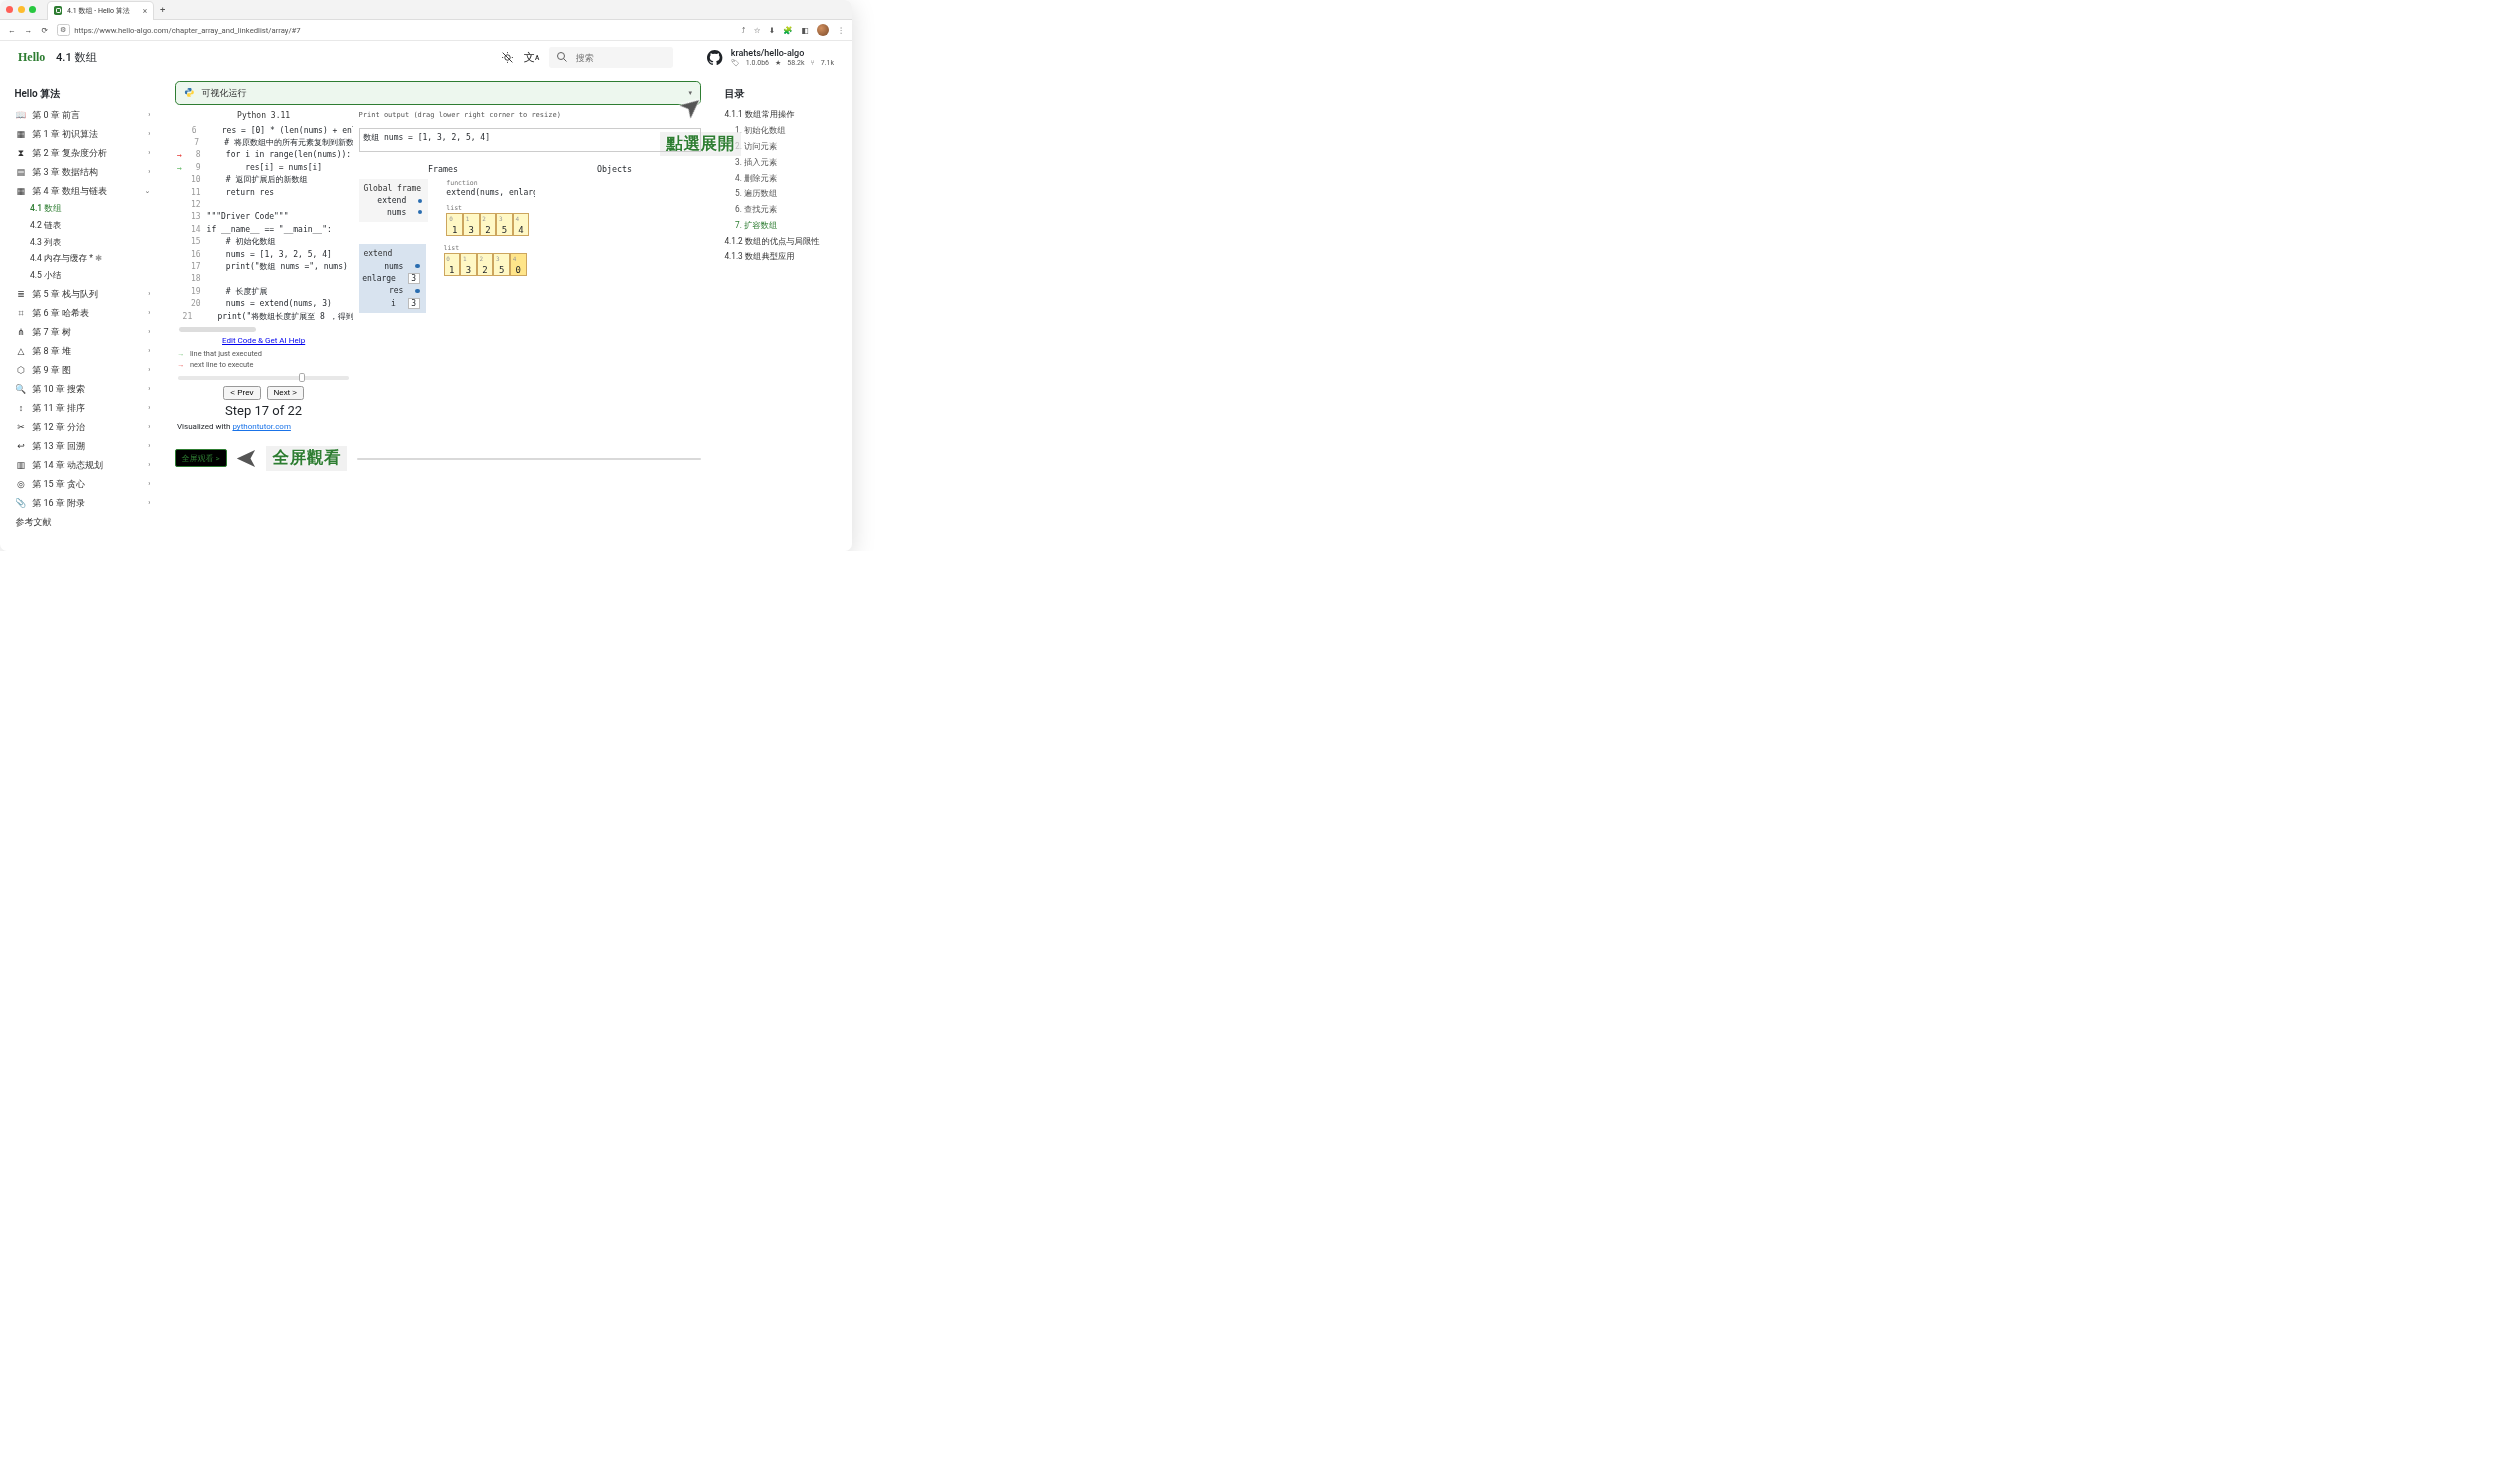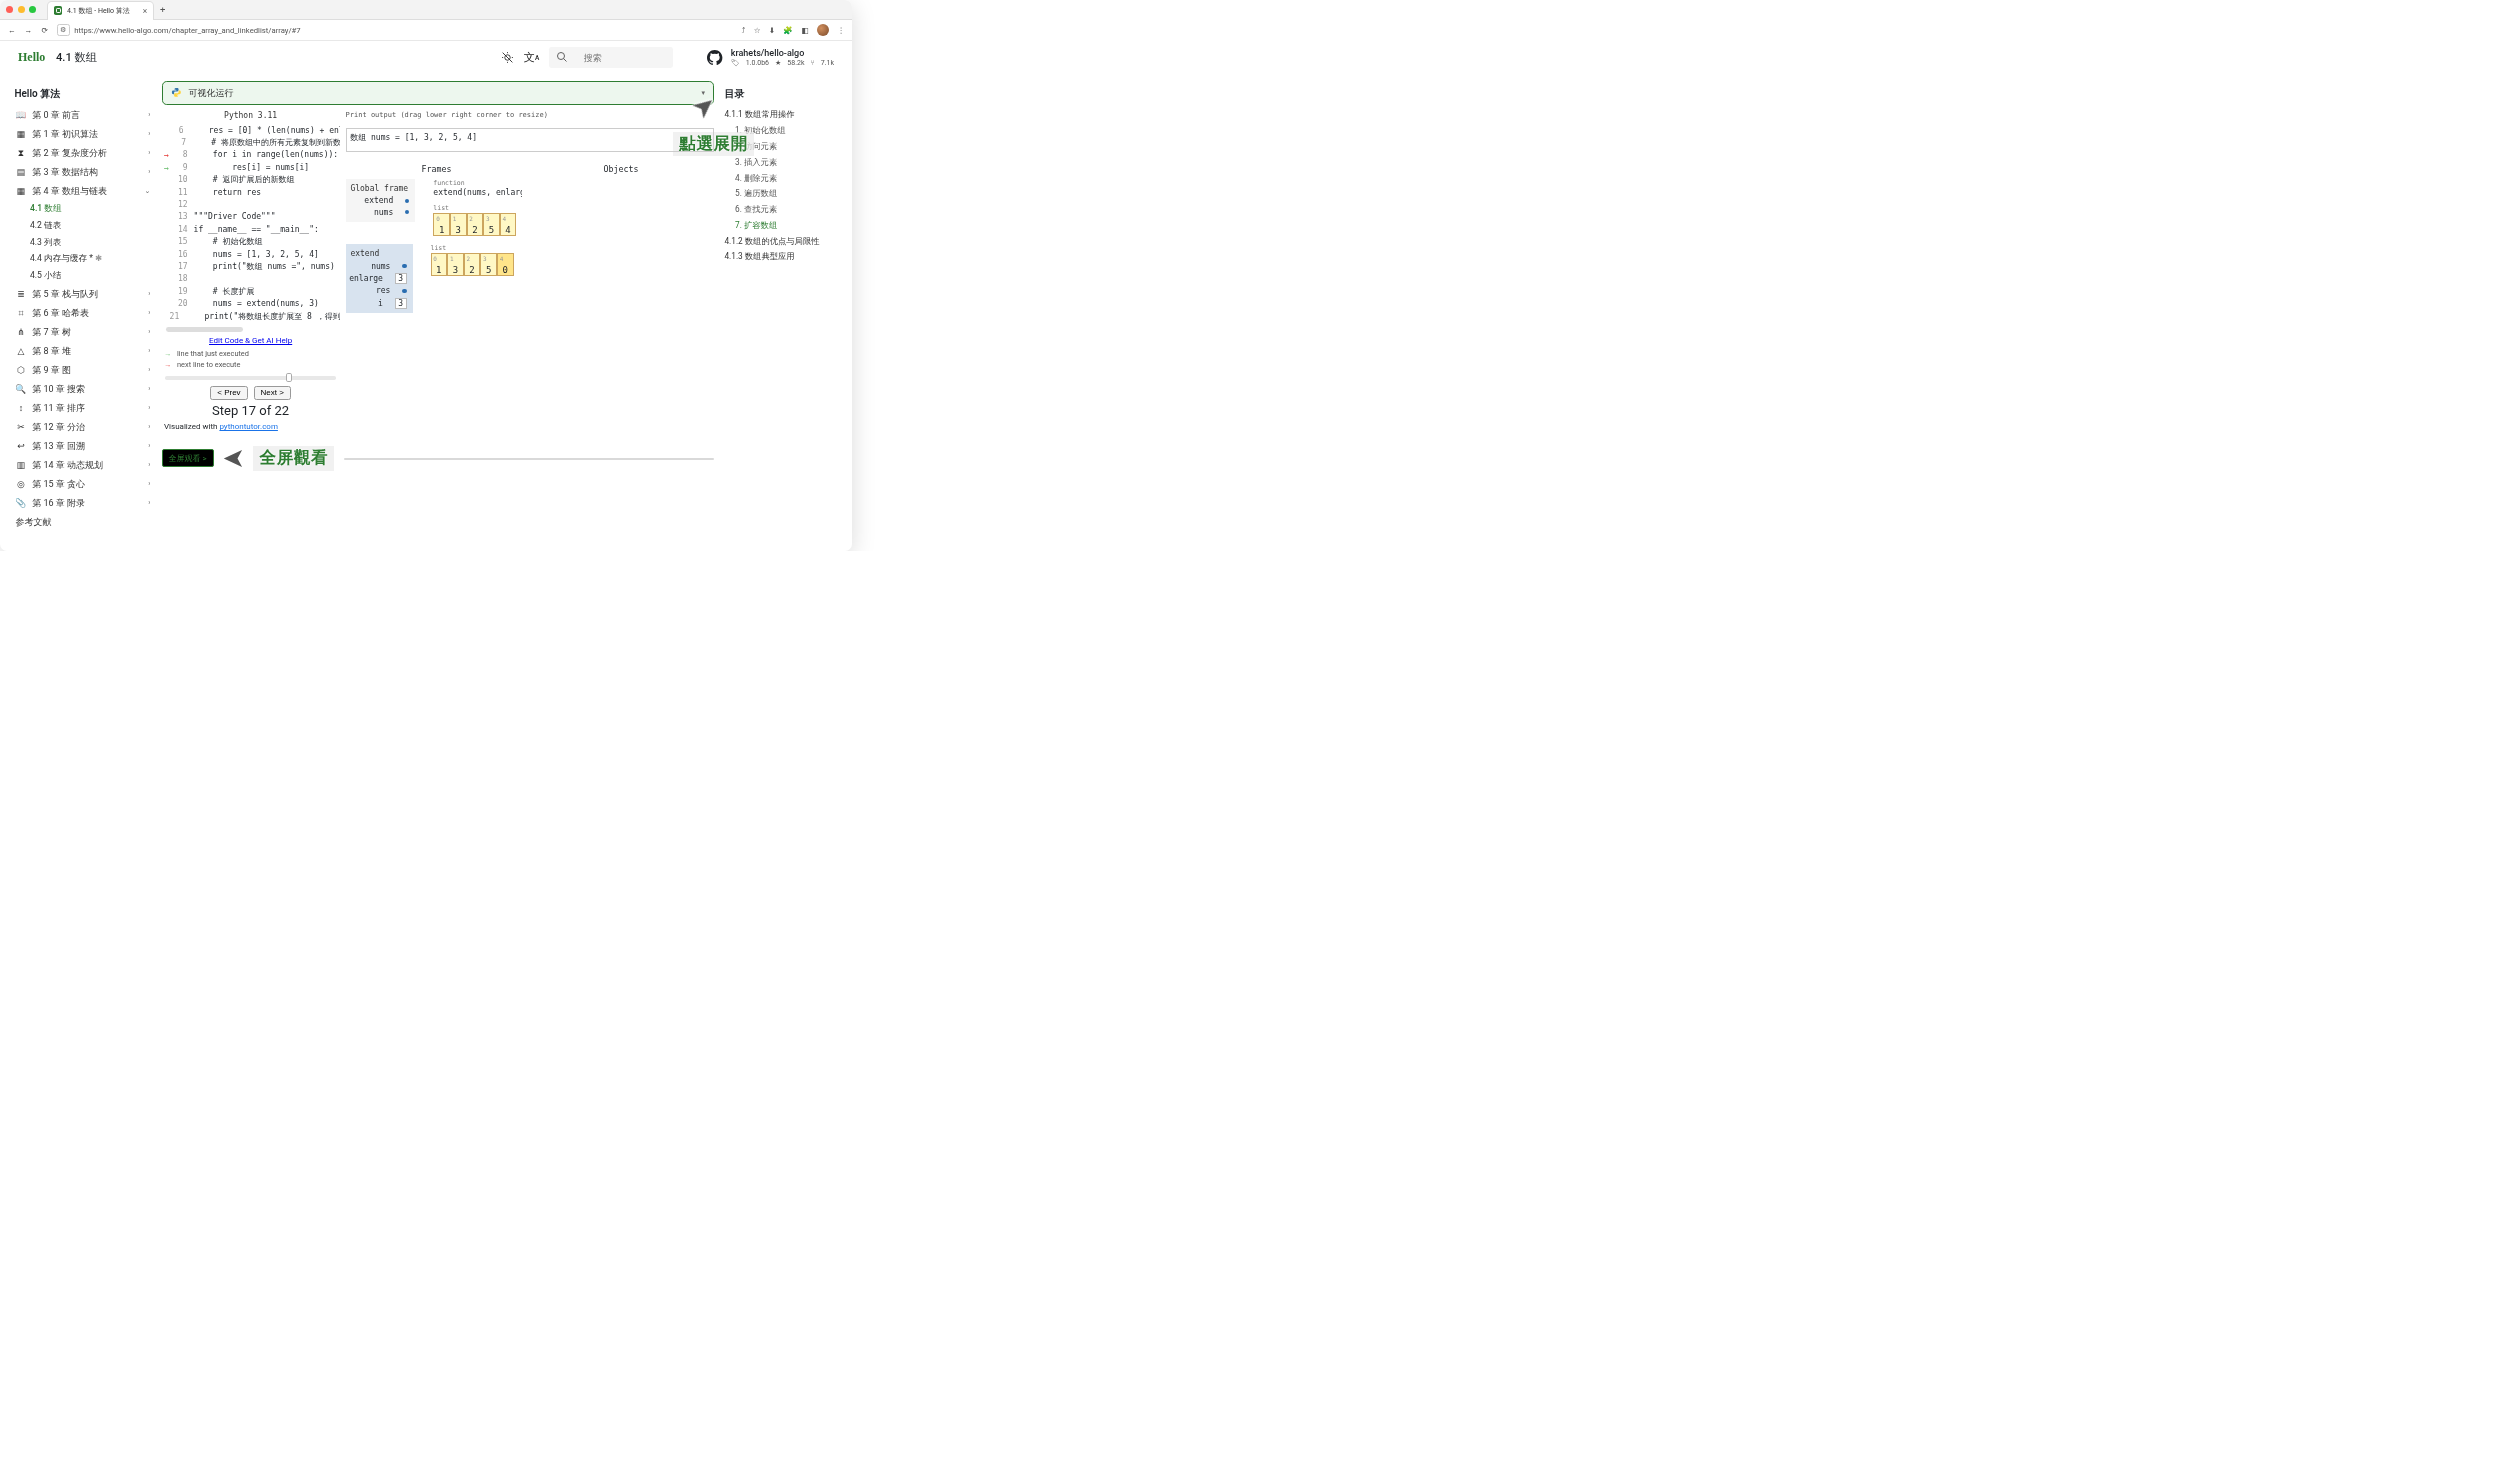--- a/index.html
+++ b/index.html
@@ -51,28 +51,28 @@
 .avatar{width:12px;height:12px;border-radius:50%;background:radial-gradient(circle at 35% 35%,#d18f5e,#7a4a2a);}
 
 .siteheader{
   height:34px;display:flex;align-items:center;gap:10.7px;padding:0 18px;
   border-bottom:0.6px solid transparent;
 }
 .logo{font-family:Papyrus,serif;font-weight:bold;color:#2e7d32;font-size:12px;}
 .pagetitle{font-size:11.2px;font-weight:500}
 .sh-spacer{flex:1}
 .sh-icon{width:13px;height:13px;display:inline-flex;align-items:center;justify-content:center;color:#222;}
-.searchbox{background:#f5f5f5;border-radius:2.4px;height:21px;display:flex;align-items:center;gap:16px;padding:0 7px;width:124px;color:#616161;}
+.searchbox{background:#f5f5f5;border-radius:2.4px;height:21px;display:flex;align-items:center;gap:8px;padding:0 7px;width:124px;color:#616161;}
 .searchbox input{border:none;background:transparent;outline:none;font-size:9px;color:#616161;width:83px;}
 .gh{display:flex;align-items:center;gap:8px;margin-left:24px;}
 .gh svg{width:15.4px;height:15.4px}
 .gh .ghname{font-size:9px;font-weight:500}
 .gh .ghstats{font-size:7px;color:#555;display:flex;gap:6px;align-items:center;margin-top:1.2px}
 
-.layout{display:grid;grid-template-columns:142px 1fr 118px;gap:4px;padding:6px 12px 12px;}
+.layout{display:grid;grid-template-columns:142px 1fr 118px;gap:17px;padding:6px 12px 12px;}
 .sidebar{padding:6px 0;}
 .sb-title{font-size:10px;font-weight:600;margin-bottom:4.7px;padding-left:2.4px}
 .sb-item{display:flex;align-items:center;gap:6px;padding:3px 3.6px;font-size:9px;color:#333;border-radius:2.4px;justify-content:space-between;}
 .sb-item .left{display:flex;align-items:center;gap:6px;overflow:hidden;}
 .sb-item .ic{width:10.7px;display:inline-flex;justify-content:center;color:#333}
 .sb-sub{padding-left:18px;font-size:8.6px;color:#333;padding-top:2.4px;padding-bottom:2.4px}
 .sb-sub.active{color:#2e7d32;font-weight:500}
 .chev{color:#666;font-size:7px}
 .refs{padding:3.6px 3.6px;font-size:9px;color:#333}
 

